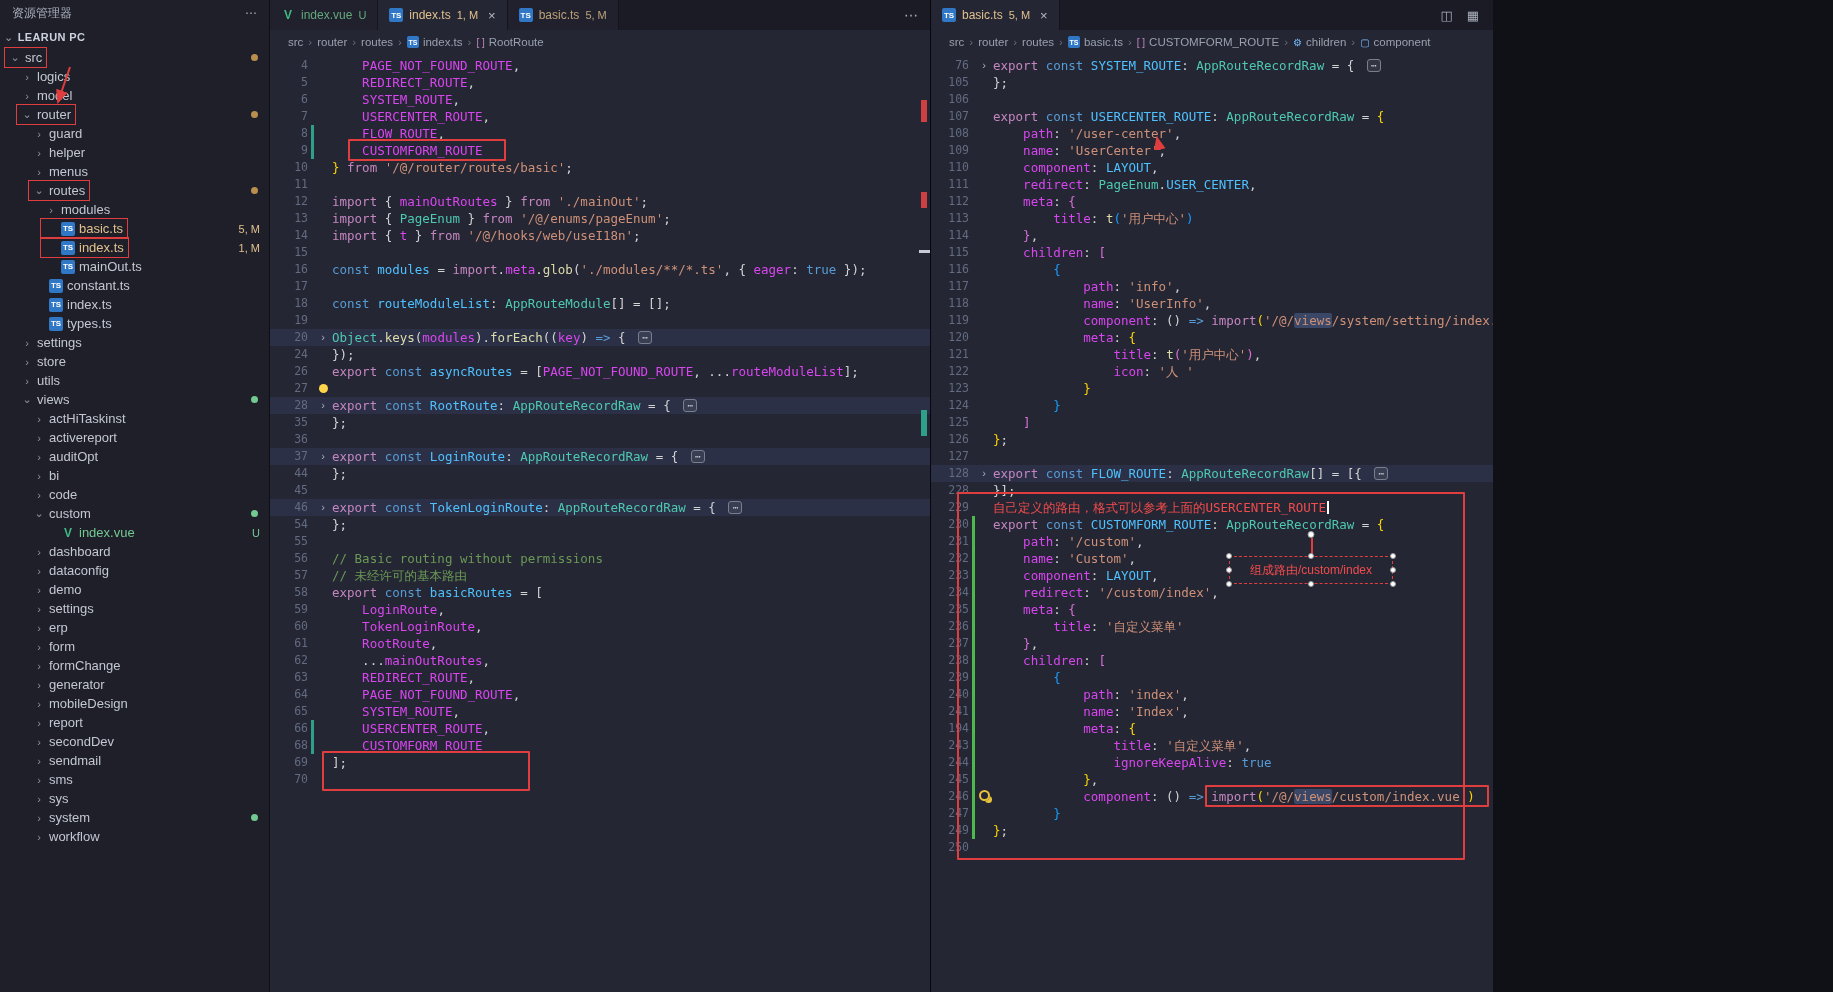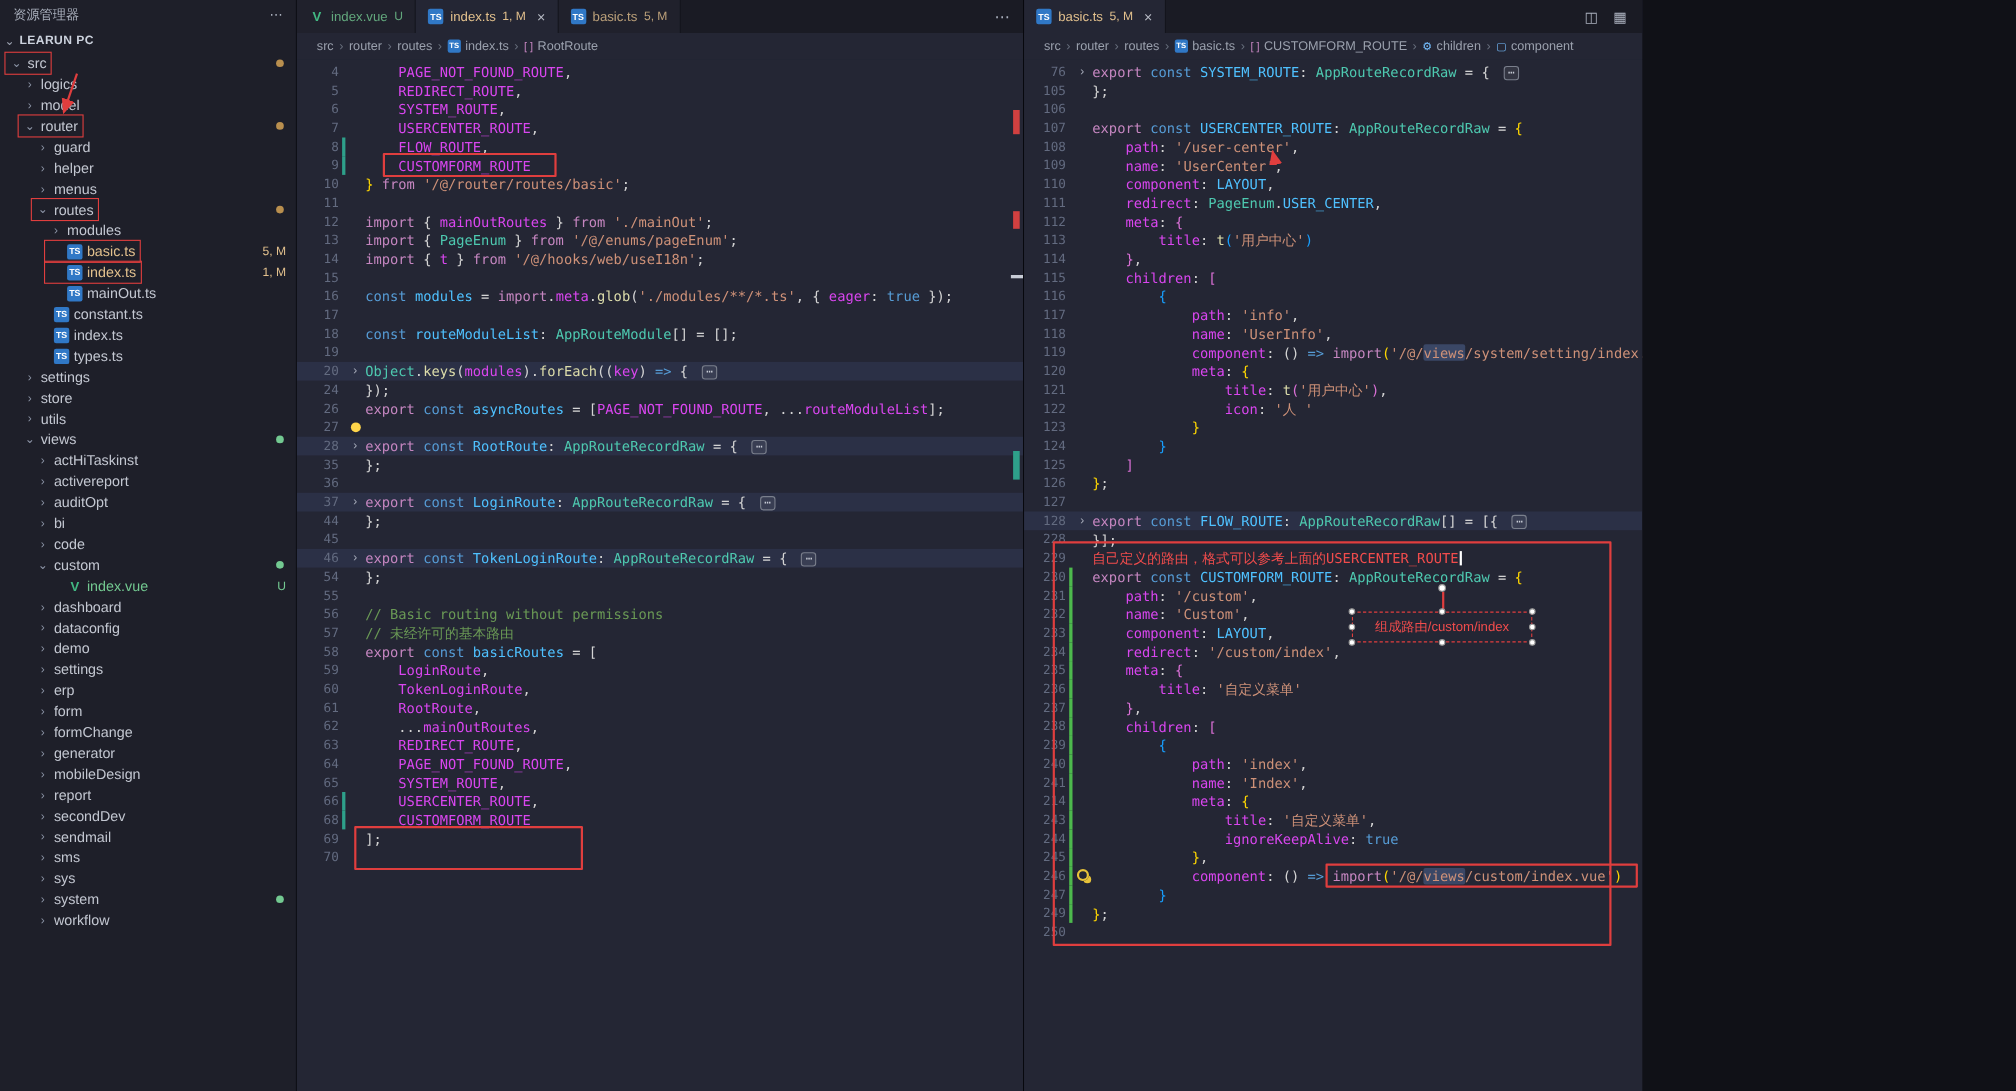--- a/index.html
+++ b/index.html
@@ -975,21 +975,21 @@
           <span class="deco"></span>
           <span class="code"><span class="tk-p">            </span><span class="tk-v">path</span><span class="tk-p">: </span><span class="tk-str">'index'</span><span class="tk-p">,</span></span>
         </div>
         <div class="line">
           <span class="ln">241</span>
           <span class="git add"></span>
           <span class="deco"></span>
           <span class="code"><span class="tk-p">            </span><span class="tk-v">name</span><span class="tk-p">: </span><span class="tk-str">'Index'</span><span class="tk-p">,</span></span>
         </div>
         <div class="line">
-          <span class="ln">214</span>
+          <span class="ln">194</span>
           <span class="git add"></span>
           <span class="deco"></span>
           <span class="code"><span class="tk-p">            </span><span class="tk-v">meta</span><span class="tk-p">: </span><span class="tk-b1">{</span></span>
         </div>
         <div class="line">
           <span class="ln">243</span>
           <span class="git add"></span>
           <span class="deco"></span>
           <span class="code"><span class="tk-p">                </span><span class="tk-v">title</span><span class="tk-p">: </span><span class="tk-str">'自定义菜单'</span><span class="tk-p">,</span></span>
         </div>

